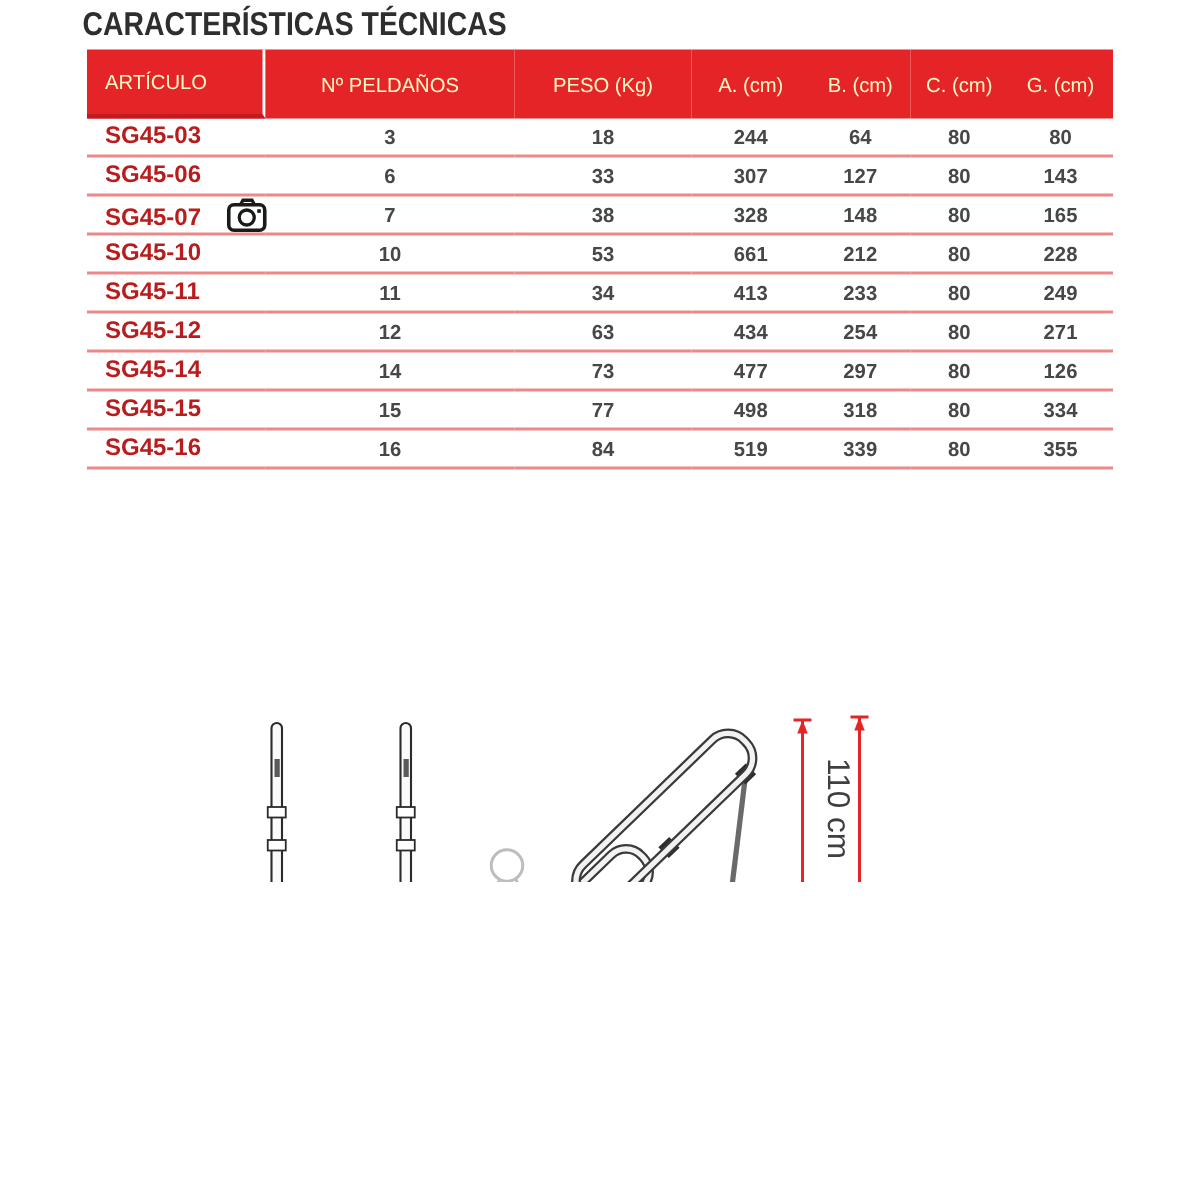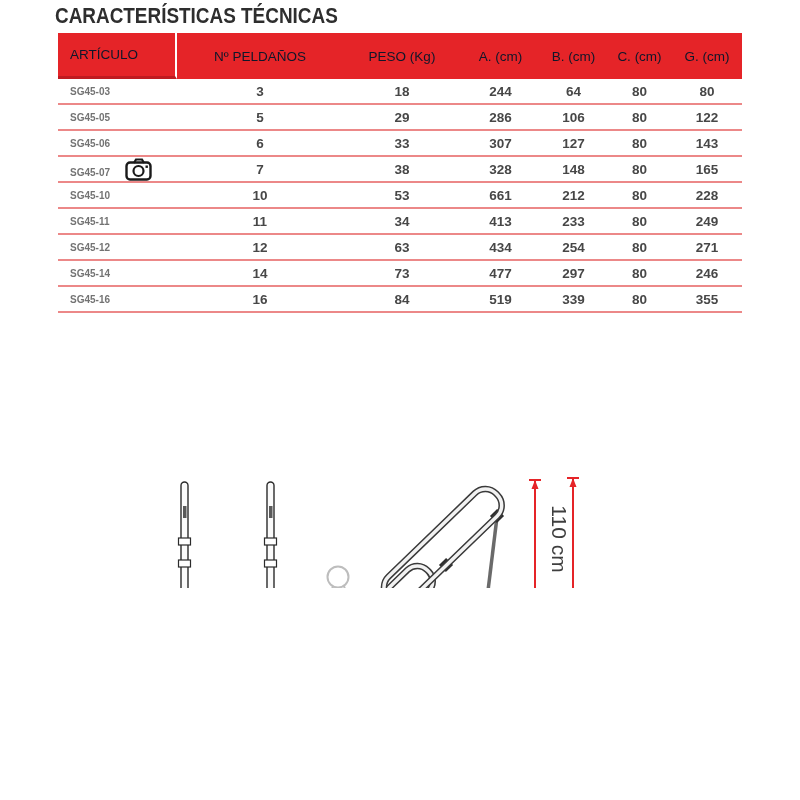--- a/index.html
+++ b/index.html
@@ -10,34 +10,34 @@
   .title {
     position:absolute; left:55px; top:3px;
     font-size:22px; font-weight:bold; color:#2e2e2e;
     transform:scaleX(0.86); transform-origin:left center; white-space:nowrap;
   }
   table.specs {
     position:absolute; left:58px; top:33px; width:684px;
     border-collapse:separate; border-spacing:0; table-layout:fixed;
   }
   table.specs thead th {
-    background:#e52428; color:#0f172a; font-size:13.5px; font-weight:400;
+    background:#e52428; color:#fef9c3; font-size:13.5px; font-weight:400;
     height:46px; box-sizing:border-box; text-align:center; padding:0;
   }
   table.specs thead th.first {
     text-align:left; padding-left:12px;
     border-right:2px solid #ffffff; border-bottom:3px solid #bf1b20;
   }
   table.specs tbody td {
     height:26px; box-sizing:border-box; border-bottom:2px solid #ec8888;
     text-align:center; font-size:13.5px; font-weight:bold; color:#474747;
     padding:0; white-space:nowrap;
   }
   table.specs tbody td.article {
-    text-align:left; padding-left:12px; color:#737373; font-size:10px;
+    text-align:left; padding-left:12px; color:#b91c1c; font-size:16px;
   }
   .camicon { display:inline-block; vertical-align:-5px; margin-left:12px; cursor:pointer; }
   svg text { font-family:"Liberation Sans", sans-serif; fill:#3f3f3f; }
 </style>
 </head>
 <body>
 
 <div class="page">
 
   <div class="title">CARACTERÍSTICAS TÉCNICAS</div>
@@ -65,29 +65,20 @@
       </thead>
     <tbody>
         <tr>
           <td class="article"><span>SG45-03</span></td>
           <td>3</td>
           <td>18</td>
           <td>244</td>
           <td>64</td>
           <td>80</td>
           <td>80</td>
-        </tr>
-        <tr>
-          <td class="article"><span>SG45-05</span></td>
-          <td>5</td>
-          <td>29</td>
-          <td>286</td>
-          <td>106</td>
-          <td>80</td>
-          <td>122</td>
         </tr>
         <tr>
           <td class="article"><span>SG45-06</span></td>
           <td>6</td>
           <td>33</td>
           <td>307</td>
           <td>127</td>
           <td>80</td>
           <td>143</td>
         </tr>
@@ -134,21 +125,30 @@
           <td>80</td>
           <td>271</td>
         </tr>
         <tr>
           <td class="article"><span>SG45-14</span></td>
           <td>14</td>
           <td>73</td>
           <td>477</td>
           <td>297</td>
           <td>80</td>
-          <td>246</td>
+          <td>126</td>
+        </tr>
+        <tr>
+          <td class="article"><span>SG45-15</span></td>
+          <td>15</td>
+          <td>77</td>
+          <td>498</td>
+          <td>318</td>
+          <td>80</td>
+          <td>334</td>
         </tr>
         <tr>
           <td class="article"><span>SG45-16</span></td>
           <td>16</td>
           <td>84</td>
           <td>519</td>
           <td>339</td>
           <td>80</td>
           <td>355</td>
         </tr>

